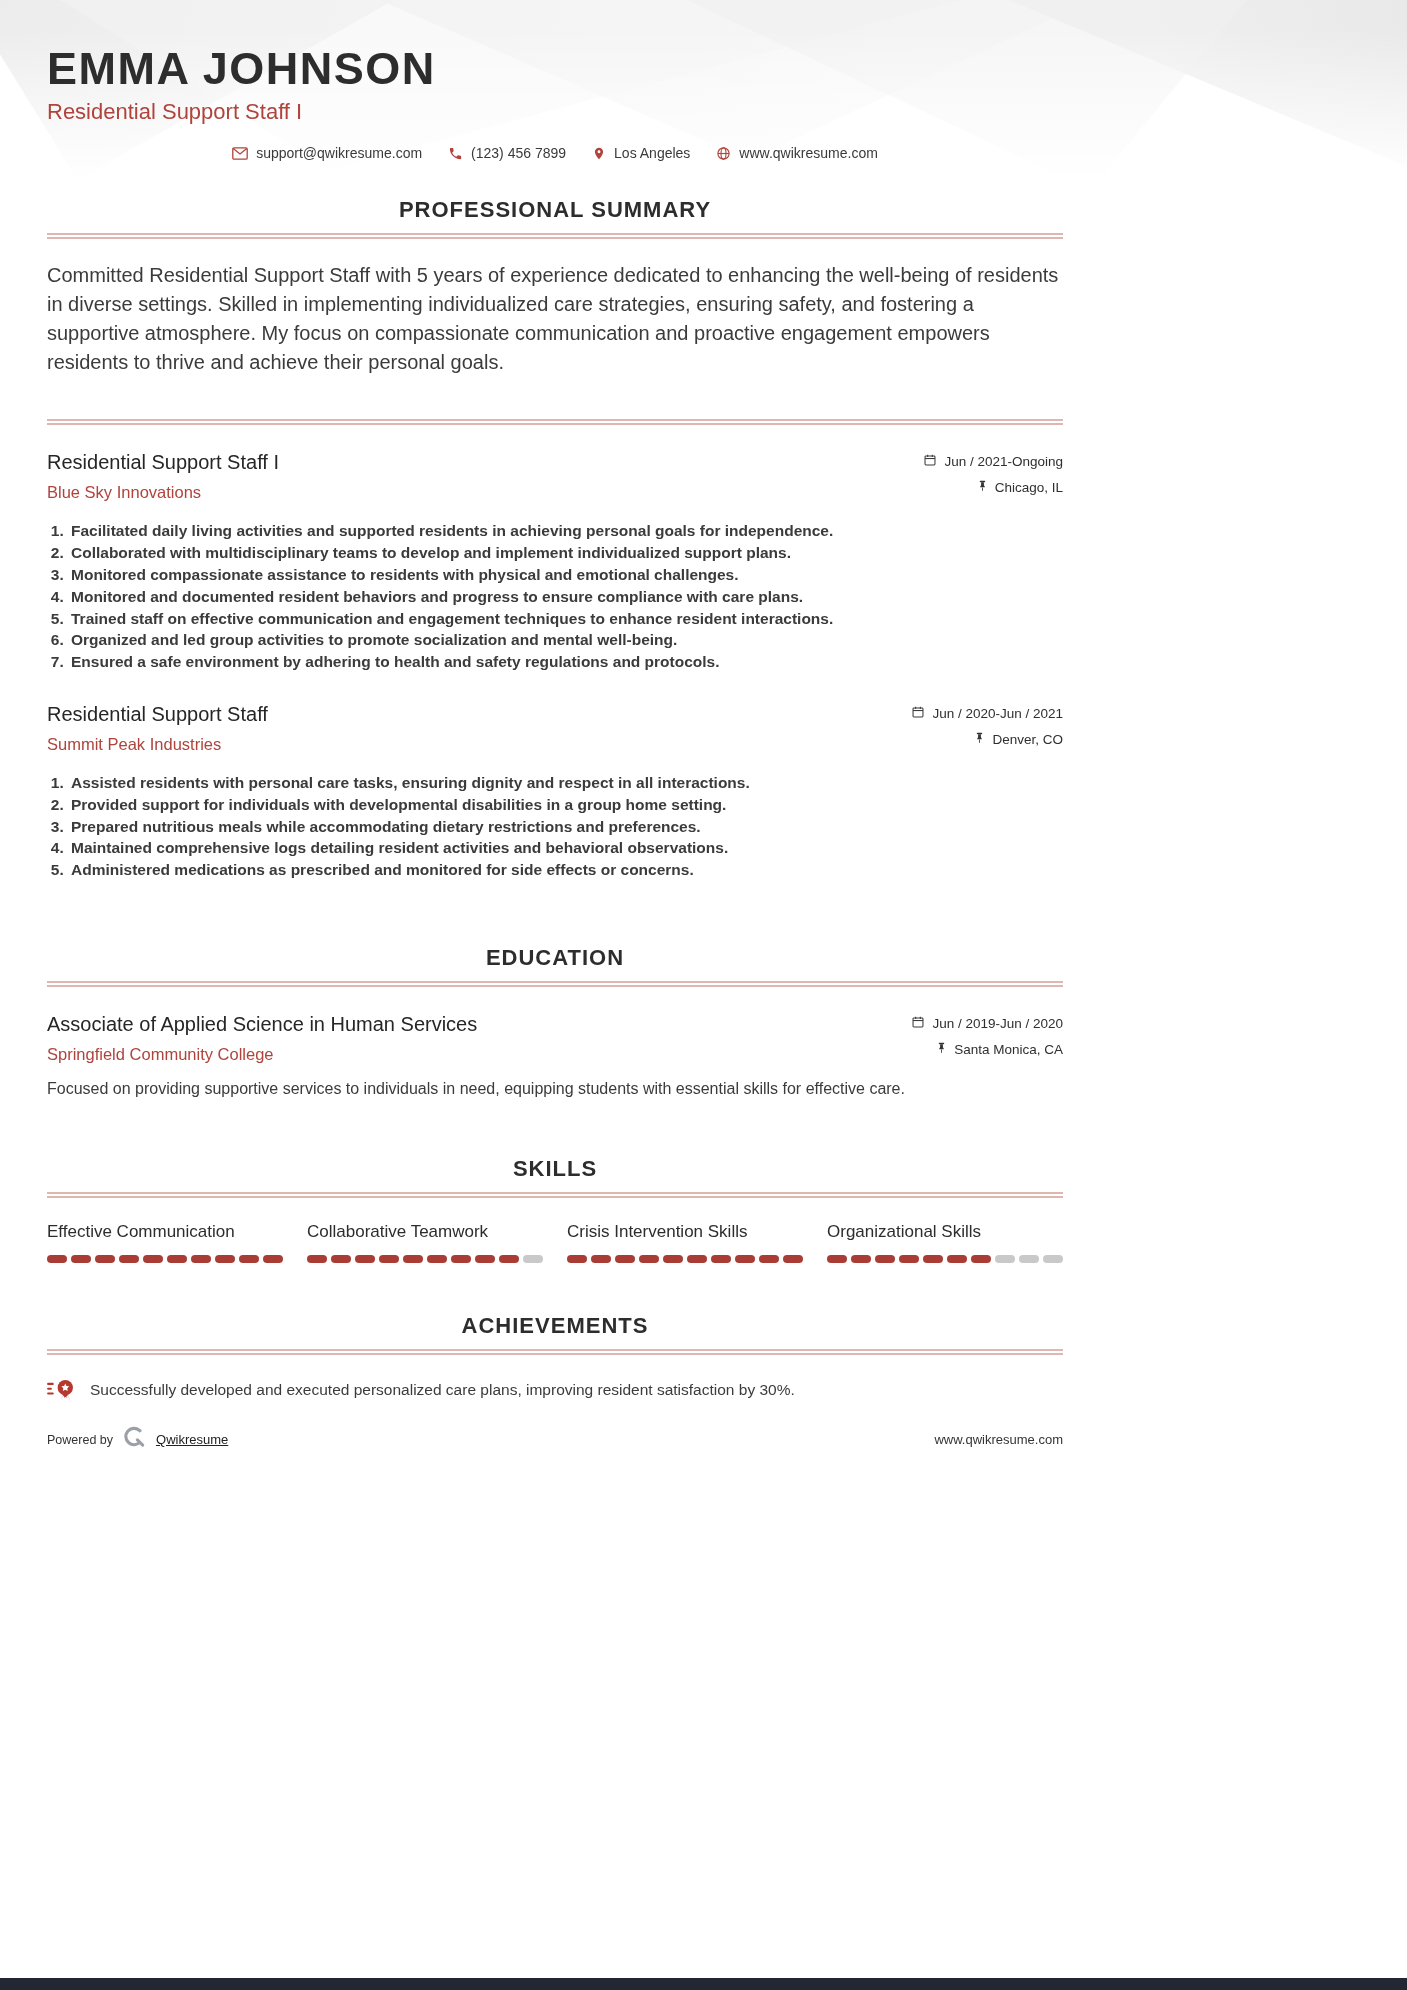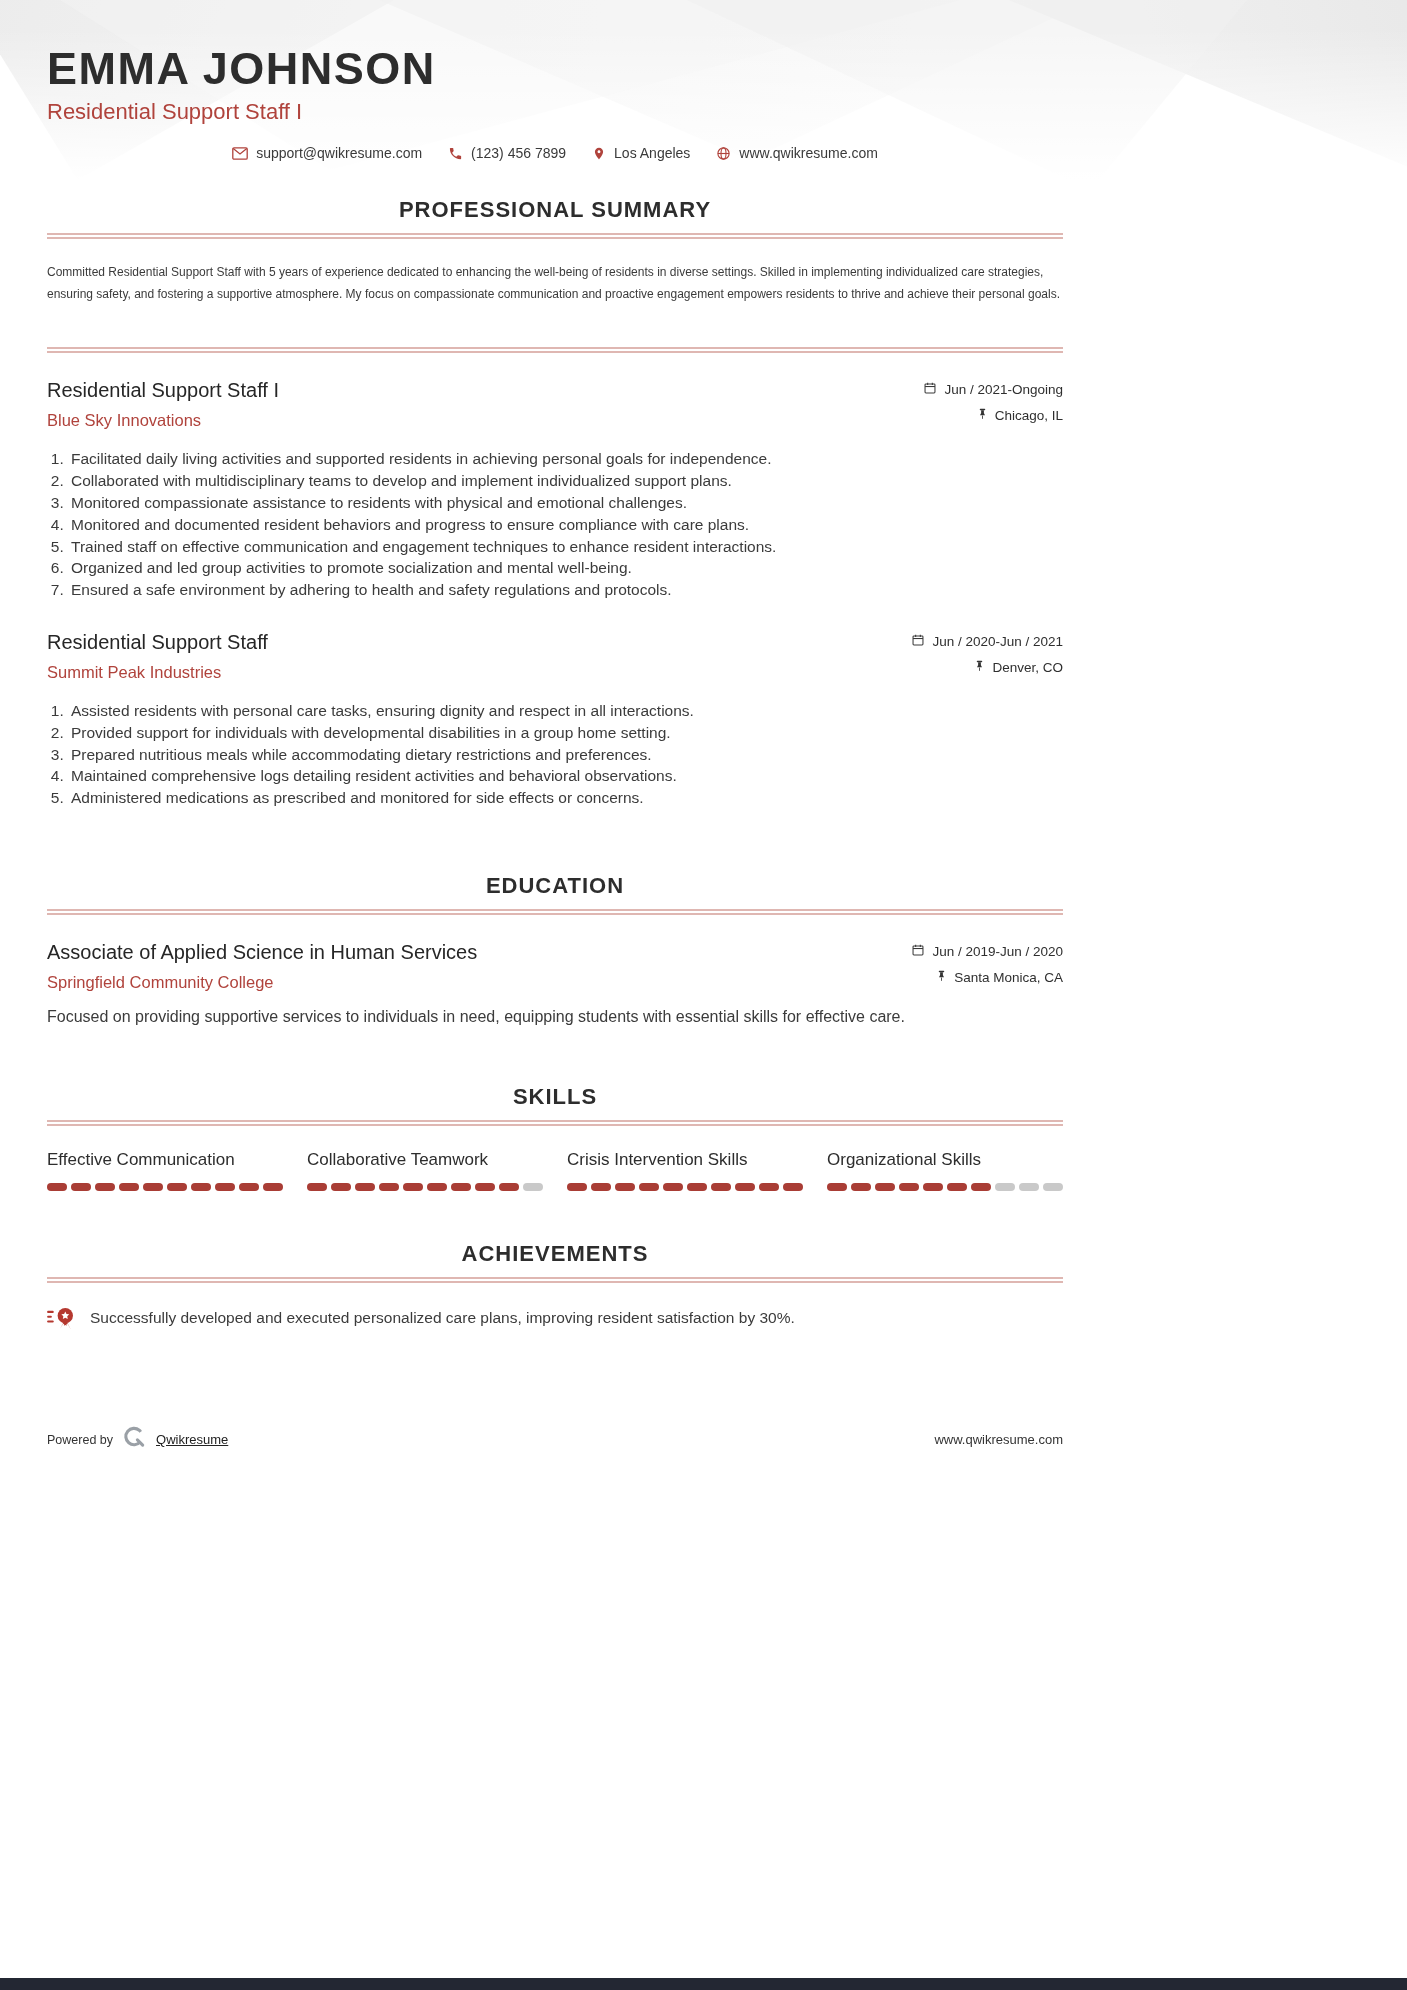--- a/index.html
+++ b/index.html
@@ -36,30 +36,30 @@
   .c-item{display:inline-flex;align-items:center;gap:8px;}
   .c-icon{display:inline-flex;align-items:center;}
   
   .sec{margin-top:36px;}
   .sec-work{margin-top:42px;}
   .sec-education{margin-top:64px;}
   .sec-skills{margin-top:58px;}
   .sec-achievements{margin-top:50px;}
   h2{font-size:22px;font-weight:bold;color:var(--heading);text-align:center;letter-spacing:1px;}
   .rule{height:6px;border-top:2px solid var(--rule);border-bottom:2px solid var(--rule);margin-top:10px;}
-  .summary{font-size:12px;line-height:22px;margin-top:22px;color:var(--body-text);}
+  .summary{font-size:20px;line-height:29px;margin-top:22px;color:var(--body-text);}
   
   .job{margin-top:26px;}
   .job + .job{margin-top:30px;}
   .entry-head{display:flex;justify-content:space-between;align-items:flex-start;}
   .entry-title{font-size:20px;color:#262626;}
   .company{font-size:16.5px;color:var(--accent);margin-top:9px;}
   .entry-meta{text-align:right;font-size:13.5px;color:#2f2f2f;flex-shrink:0;padding-top:2px;}
   .meta-row{display:flex;justify-content:flex-end;align-items:center;gap:7px;margin-bottom:9px;}
-  ol.bullets{margin-top:15px;padding-left:21px;}
+  ol.bullets{margin-top:15px;padding-left:21px;font-weight:bold;}
   ol.bullets li{font-size:15.5px;line-height:21.8px;color:var(--body-text);padding-left:3px;}
   .edu-desc{font-size:16px;margin-top:13px;color:var(--body-text);}
   
   .skills-grid{display:grid;grid-template-columns:repeat(4,1fr);column-gap:24px;margin-top:24px;}
   .skill-label{font-size:17px;color:#2d2d2d;}
   .skill-bar{display:flex;gap:4px;margin-top:13px;}
   .dash{height:8px;flex:1;border-radius:4px;}
   .dash-filled{background:var(--dash-filled);}
   .dash-empty{background:var(--dash-empty);}
   

